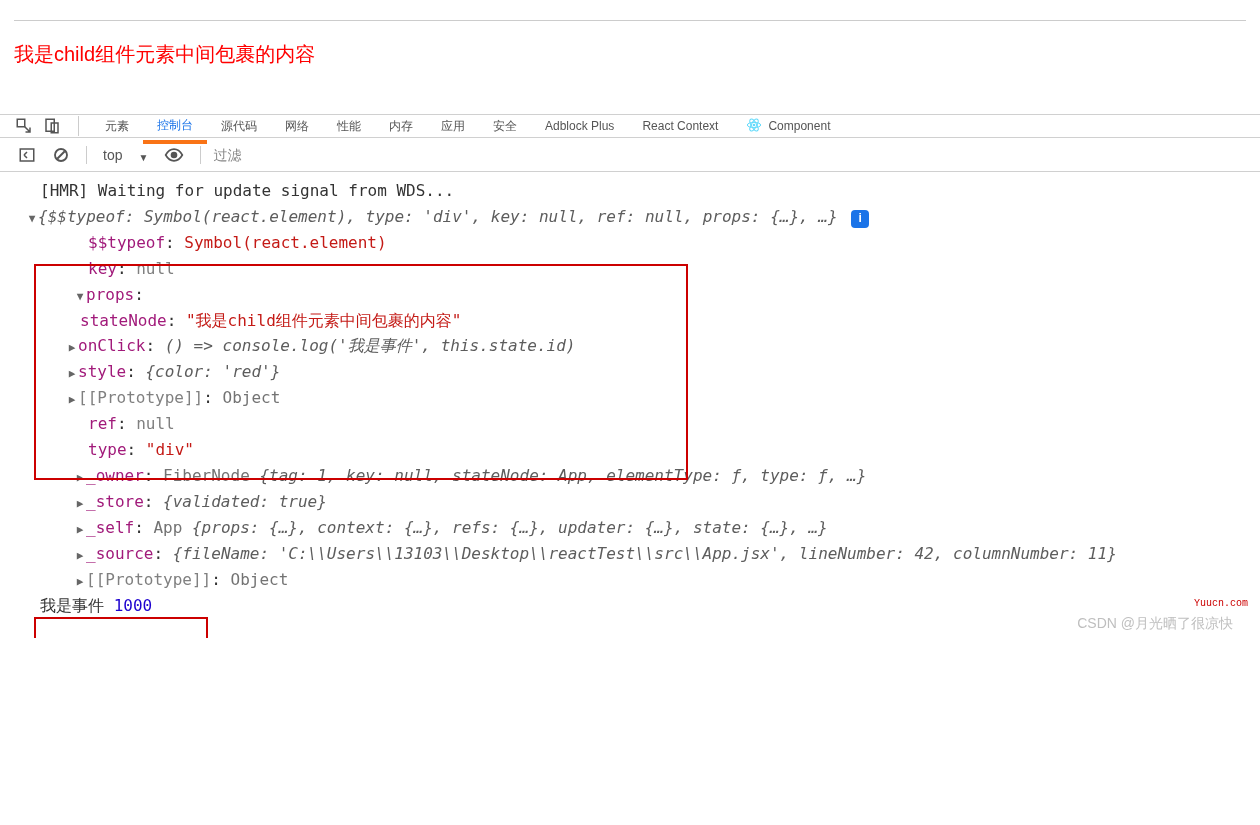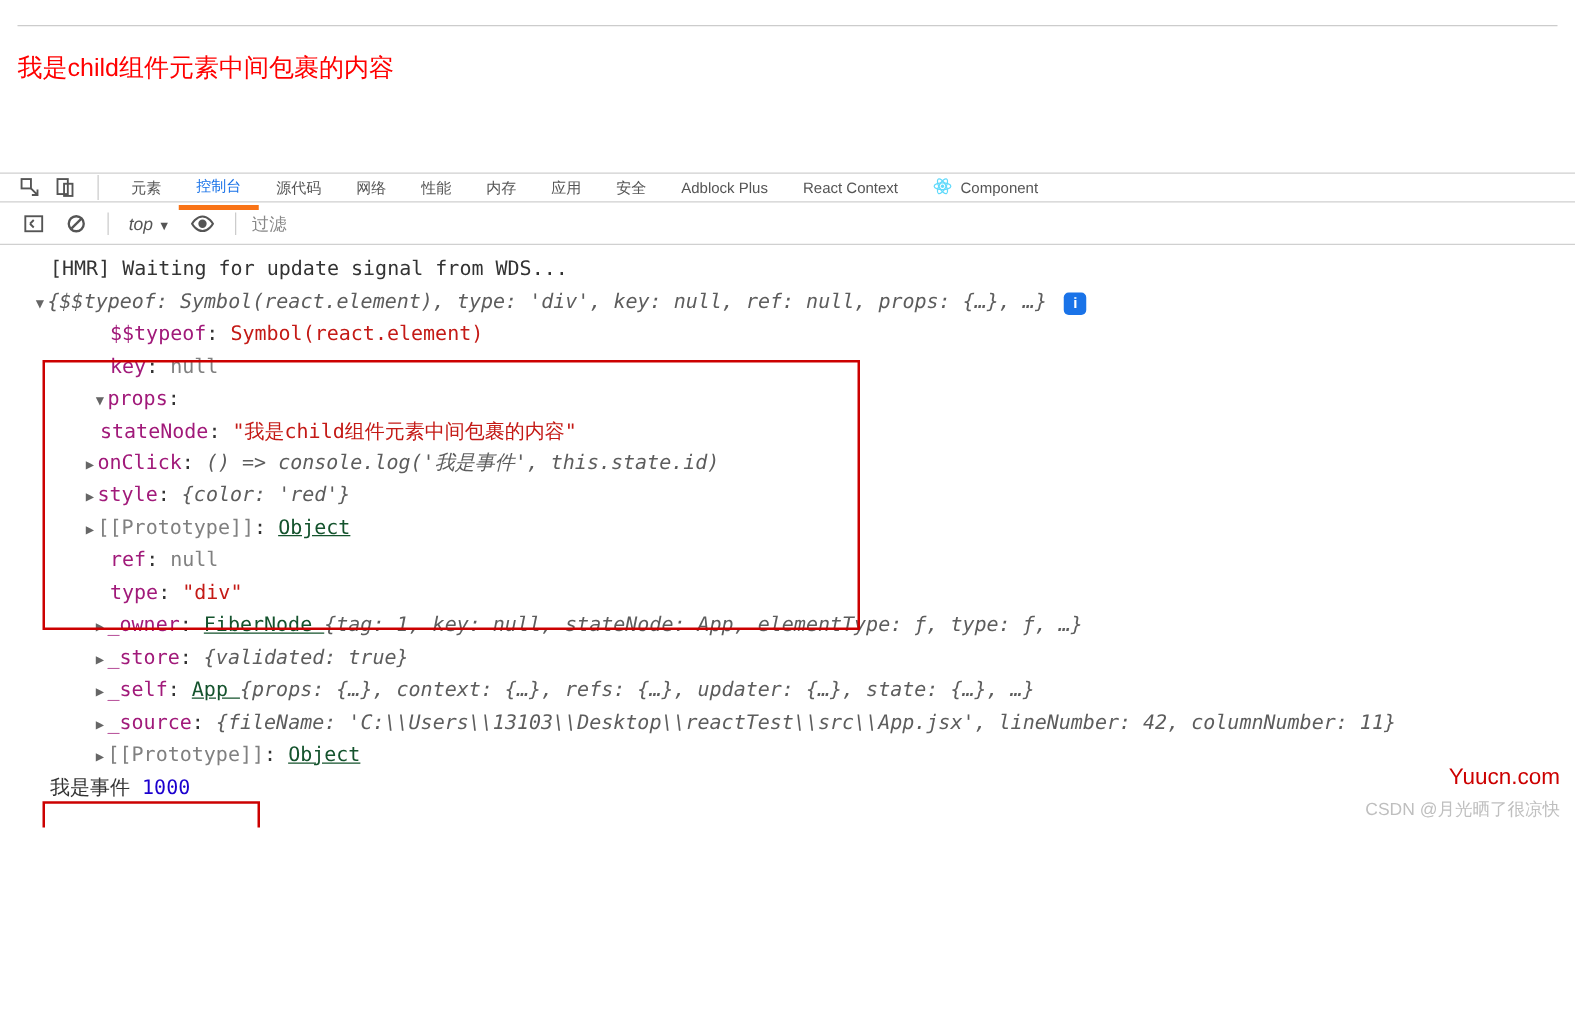--- a/index.html
+++ b/index.html
@@ -11,21 +11,21 @@
   background: #fff;
   width: 1260px;
 }
 .page-content { padding: 14px 14px 0 14px; }
 .page-title {
   font-size: 24px;
   font-weight: 700;
   margin: 14px 0;
 }
 hr { border: none; border-top: 1px solid #ccc; margin: 6px 0 20px 0; }
-.red-text { color: red; font-size: 20px; margin-bottom: 70px; }
+.red-text { color: red; font-size: 20px; margin-bottom: 46px; }
 
 .devtools-tabs {
   display: flex;
   align-items: center;
   border-top: 1px solid #d0d0d0;
   border-bottom: 1px solid #d0d0d0;
   height: 24px;
   padding: 0 10px;
   font-size: 12px;
   color: #555;
@@ -45,21 +45,21 @@
 .tab .gear-icon { margin-right: 6px; color: #61dafb; }
 
 .console-toolbar {
   display: flex; align-items: center;
   border-bottom: 1px solid #d0d0d0;
   height: 34px; padding: 0 10px;
   font-size: 14px; color: #555;
 }
 .toolbar-item { display: flex; align-items: center; cursor: pointer; padding: 0 8px; }
 .tool-sep { width: 1px; height: 18px; background: #ccc; margin: 0 8px; }
-.context-selector { display: flex; align-items: flex-end; gap: 4px; font-style: italic; }
+.context-selector { display: flex; align-items: flex-end; gap: 16px; }
 .context-selector .tri { font-size: 10px; color: #555; }
 .filter-input {
   border: none; outline: none; font-size: 14px;
   color: #333; padding: 2px 4px; flex: 1;
 }
 .filter-input::placeholder { color: #888; }
 
 .console-body {
   font-family: Consolas, Menlo, monospace;
   font-size: 16px;
@@ -78,42 +78,42 @@
 }
 .expander.open::before { content: "▼"; }
 .expander.closed::before { content: "▶"; }
 
 .k-prop { color: #a11a7a; }   
 .k-preview { color: #5d5d5d; font-style: italic; }
 .k-string { color: #c41a16; } 
 .k-number { color: #1c00cf; } 
 .k-null, .k-gray { color: #808080; }
 .k-fn { font-style: italic; color: #5d5d5d; }
-.k-obj { color: #14532d; text-decoration: underline; }
+.k-obj { color: #737373; }
 
 .highlight-box {
   position: absolute;
   border: 2px solid #c00;
   pointer-events: none;
 }
 .box1 { left: 34px; top: 92px; width: 654px; height: 216px; }
 .box2 { left: 34px; top: 445px; width: 174px; height: 30px; }
 
 .info-badge {
   display: inline-flex; align-items: center; justify-content: center;
   width: 18px; height: 18px; border-radius: 4px;
   background: #1a73e8; color: #fff; font-size: 12px; font-weight: bold;
   font-style: normal; margin-left: 4px; font-family: sans-serif;
 }
 .watermark {
   position: absolute; right: 12px; bottom: 26px;
-  color: #c00; font-family: Liberation Sans, sans-serif; font-size: 18px;
+  color: #c00; font-family: Liberation Mono, monospace; font-size: 10px;
 }
 .csdn {
-  position: absolute; right: 12px; bottom: 4px;
+  position: absolute; right: 27px; bottom: 4px;
   color: #bfbfbf; font-family: "Microsoft YaHei", sans-serif; font-size: 14px;
 }
 </style>
 </head>
 <body>
 
 <div class="page-content">
   <hr>
   <div class="red-text">我是child组件元素中间包裹的内容</div>
 </div>

